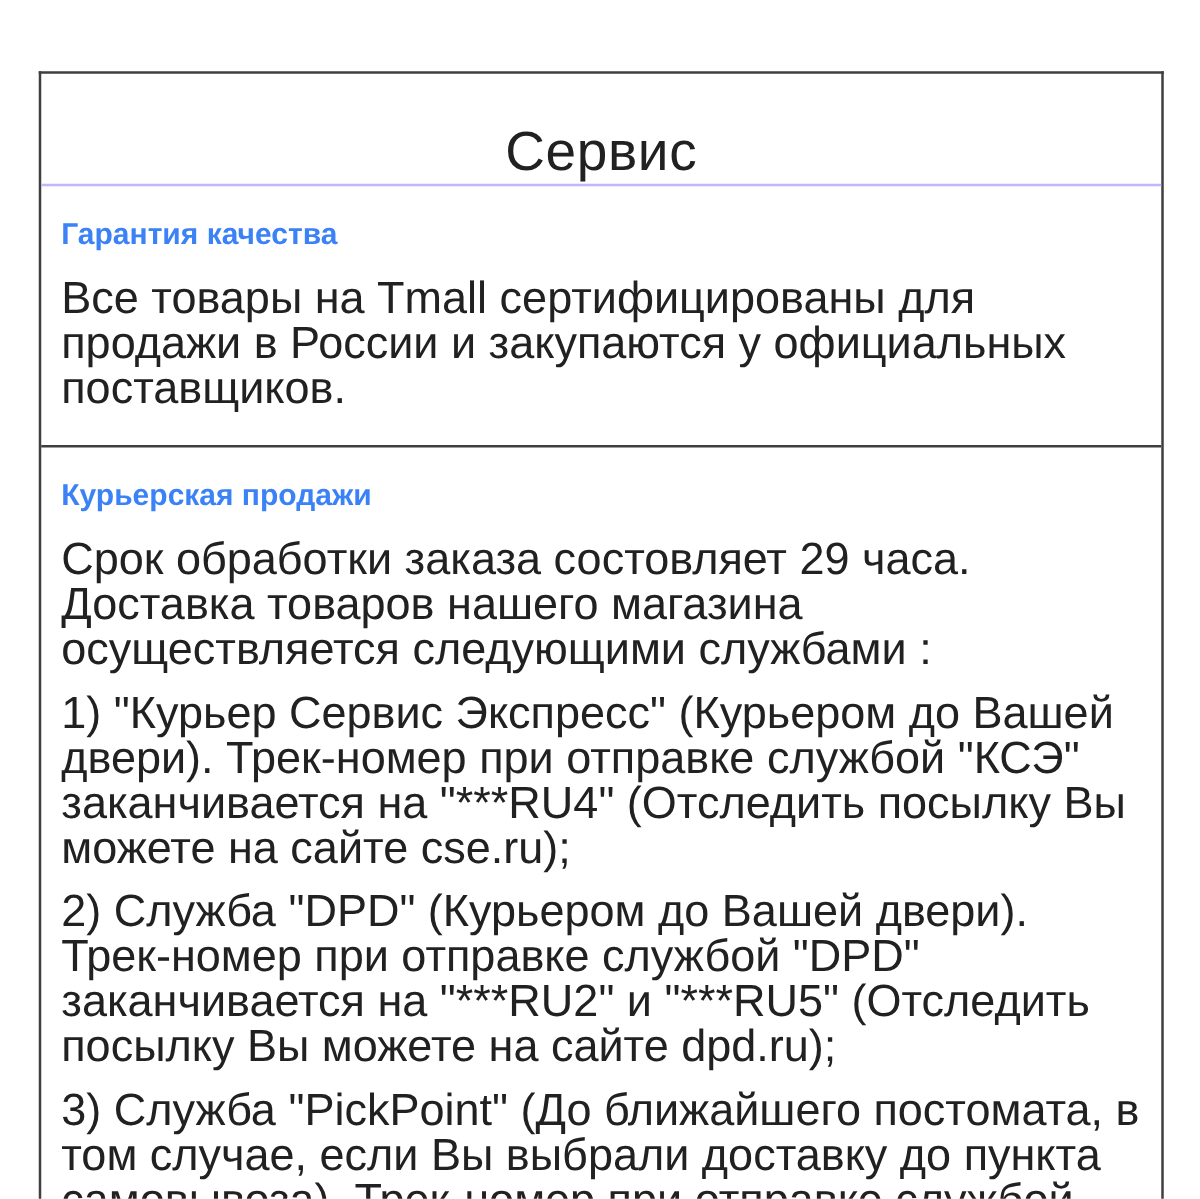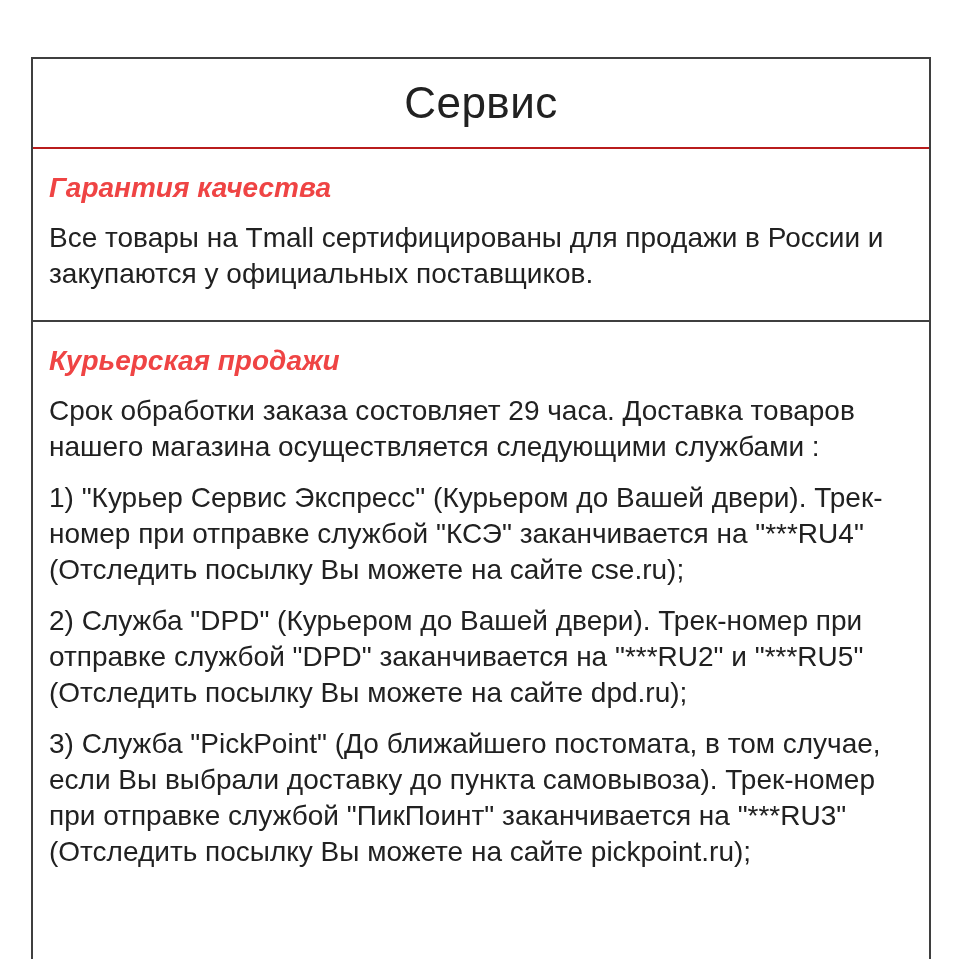--- a/index.html
+++ b/index.html
@@ -16,50 +16,49 @@
     box-sizing: border-box;
     width: 900px;
     margin: 57px 29px 0 31px;
     border: 2px solid #3f3f3f;
     border-bottom: none;
     background: #ffffff;
   }
   .title-box {
     height: 88px;
     display: flex;
-    align-items: center;
+    align-items: flex-end;
     justify-content: center;
-    border-bottom: 2px solid #b91c1c;
+    border-bottom: 2px solid #c4b5fd;
   }
   .page-title {
     margin: 0;
     font-size: 44px;
     font-weight: 400;
     color: #212121;
     letter-spacing: 0.5px;
   }
   .section {
     padding: 22px 16px 28px 16px;
     border-bottom: 2px solid #3f3f3f;
   }
   .section:last-child {
     border-bottom: none;
     min-height: 640px;
   }
   .section-heading {
     margin: 0 0 4px 0;
-    font-size: 28px;
+    font-size: 24px;
     font-weight: 700;
     line-height: 34px;
-    color: #ef4444;
-    font-style: italic;
+    color: #3b82f6;
   }
   .section p {
     margin: 15px 0 0 0;
-    font-size: 28px;
+    font-size: 36px;
     font-weight: 400;
     line-height: 36px;
     color: #212121;
   }
 </style>
 </head>
 <body>
 
 <div class="doc">
 

